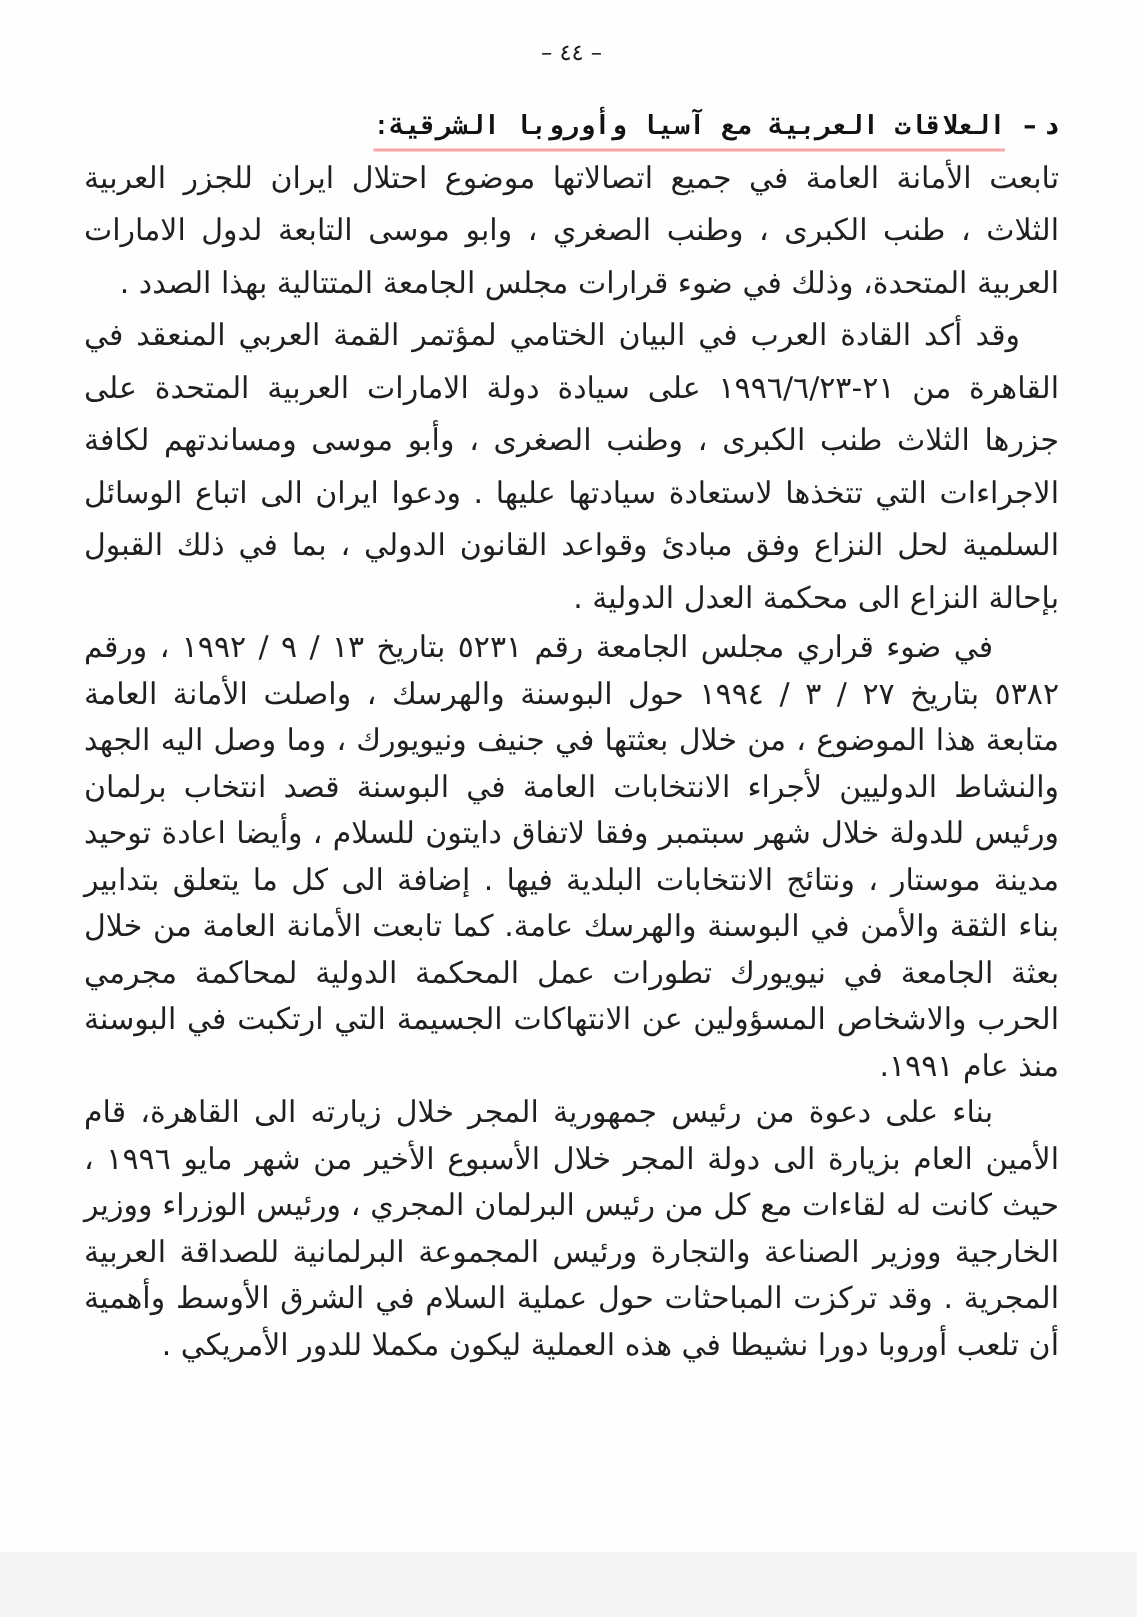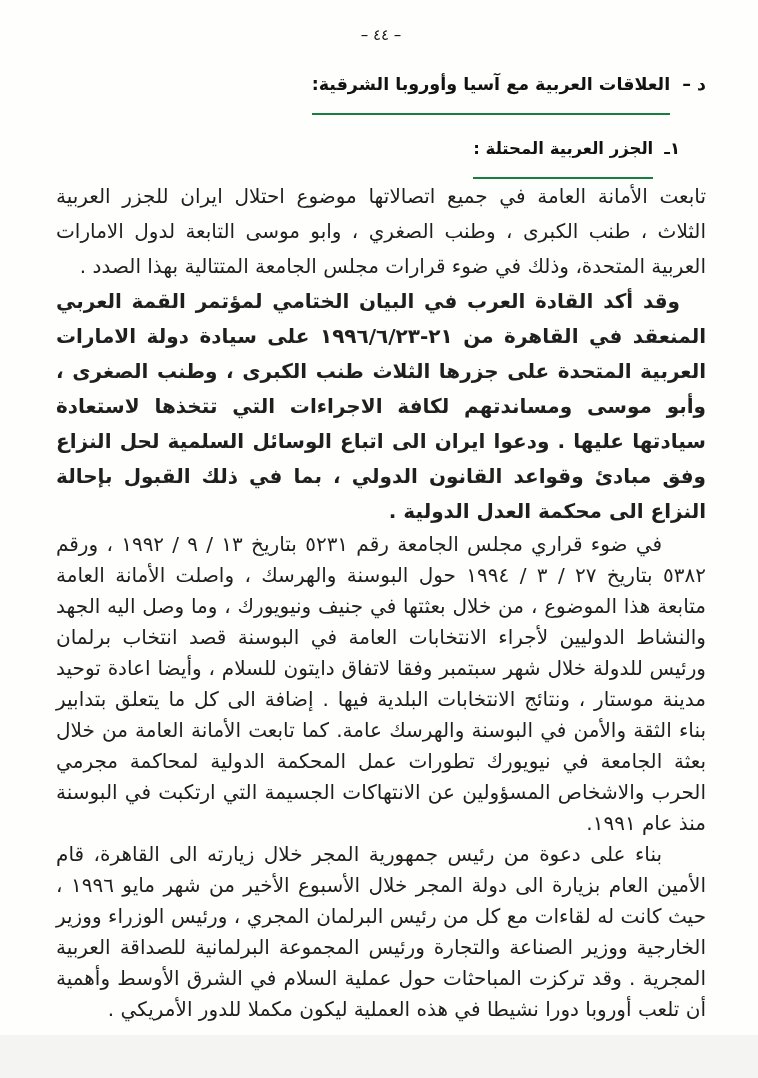--- a/index.html
+++ b/index.html
@@ -34,22 +34,23 @@
     font-weight: bold;
     color: #121212;
     text-align: right;
   }
   .heading-prefix {
     display: inline-block;
     margin-left: 12px;
   }
   .underlined {
     display: inline-block;
-    border-bottom: 2px solid #15803d;
-    padding-bottom: 19px;
+    border-bottom: 2px solid #fca5a5;
+    padding-bottom: 4px;
+    font-family: Liberation Mono, monospace;
   }
   .section-heading {
     font-size: 16.5px;
     font-weight: bold;
     color: #121212;
     text-align: right;
     padding-right: 26px;
   }
   .section-number {
     display: inline-block;
@@ -61,38 +62,35 @@
   p.body-para {
     font-size: 20px;
     text-align: justify;
     text-align-last: right;
     margin: 0;
     color: #1f1f1f;
   }
   .lh-wide  { line-height: 35px; }
   .lh-tight { line-height: 31px; }
   .mt-para-1 { margin-top: 10px; }
-  .mt-para   { margin-top: 8px; font-weight: bold; }
+  .mt-para   { margin-top: 8px; }
   .indent-sm { text-indent: 26px; }
   .indent-md { text-indent: 44px; }
 </style>
 </head>
 <body>
 
 <div class="page">
 
   <div class="page-number">– ٤٤ –</div>
 
   <div class="main-heading">
     <span class="heading-prefix">د –</span><span class="underlined">العلاقات العربية مع آسيا وأوروبا الشرقية:</span>
   </div>
 
-  <div class="section-heading sec1-heading">
-    <span class="section-number">١ـ</span><span class="underlined">الجزر العربية المحتلة :</span>
-  </div>
   <p class="body-para lh-wide mt-para-1">تابعت الأمانة العامة في جميع اتصالاتها موضوع احتلال ايران للجزر العربية الثلاث ، طنب الكبرى ، وطنب الصغري ، وابو موسى التابعة لدول الامارات العربية المتحدة، وذلك في ضوء قرارات مجلس الجامعة المتتالية بهذا الصدد .</p>
   <p class="body-para lh-wide mt-para indent-sm">وقد أكد القادة العرب في البيان الختامي لمؤتمر القمة العربي المنعقد في القاهرة من ٢١-١٩٩٦/٦/٢٣ على سيادة دولة الامارات العربية المتحدة على جزرها الثلاث طنب الكبرى ، وطنب الصغرى ، وأبو موسى ومساندتهم لكافة الاجراءات التي تتخذها لاستعادة سيادتها عليها . ودعوا ايران الى اتباع الوسائل السلمية لحل النزاع وفق مبادئ وقواعد القانون الدولي ، بما في ذلك القبول بإحالة النزاع الى محكمة العدل الدولية .</p>
 
   <p class="body-para lh-tight mt-para-1 indent-md">في ضوء قراري مجلس الجامعة رقم ٥٢٣١ بتاريخ ١٣ / ٩ / ١٩٩٢ ، ورقم ٥٣٨٢ بتاريخ ٢٧ / ٣ / ١٩٩٤ حول البوسنة والهرسك ، واصلت الأمانة العامة متابعة هذا الموضوع ، من خلال بعثتها في جنيف ونيويورك ، وما وصل اليه الجهد والنشاط الدوليين لأجراء الانتخابات العامة في البوسنة قصد انتخاب برلمان ورئيس للدولة خلال شهر سبتمبر وفقا لاتفاق دايتون للسلام ، وأيضا اعادة توحيد مدينة موستار ، ونتائج الانتخابات البلدية فيها . إضافة الى كل ما يتعلق بتدابير بناء الثقة والأمن في البوسنة والهرسك عامة. كما تابعت الأمانة العامة من خلال بعثة الجامعة في نيويورك تطورات عمل المحكمة الدولية لمحاكمة مجرمي الحرب والاشخاص المسؤولين عن الانتهاكات الجسيمة التي ارتكبت في البوسنة منذ عام ١٩٩١.</p>
 
   <p class="body-para lh-tight mt-para-1 indent-md">بناء على دعوة من رئيس جمهورية المجر خلال زيارته الى القاهرة، قام الأمين العام بزيارة الى دولة المجر خلال الأسبوع الأخير من شهر مايو ١٩٩٦ ، حيث كانت له لقاءات مع كل من رئيس البرلمان المجري ، ورئيس الوزراء ووزير الخارجية ووزير الصناعة والتجارة ورئيس المجموعة البرلمانية للصداقة العربية المجرية . وقد تركزت المباحثات حول عملية السلام في الشرق الأوسط وأهمية أن تلعب أوروبا دورا نشيطا في هذه العملية ليكون مكملا للدور الأمريكي .</p>
 
 </div>
 
 </body></html>

